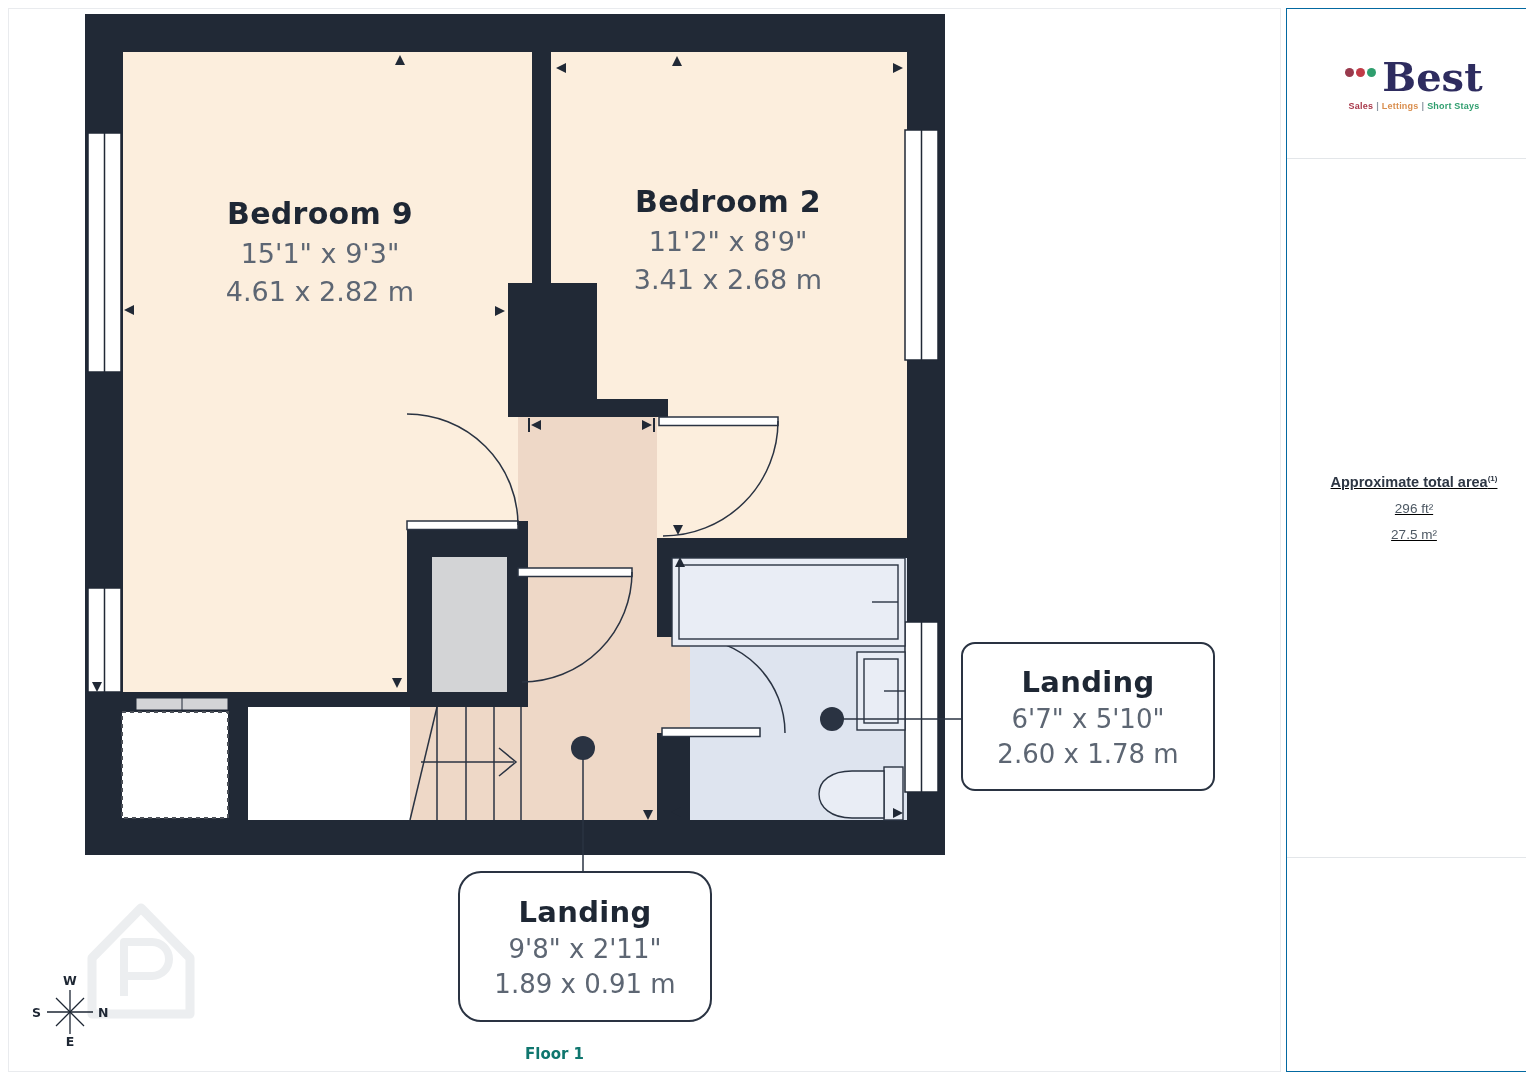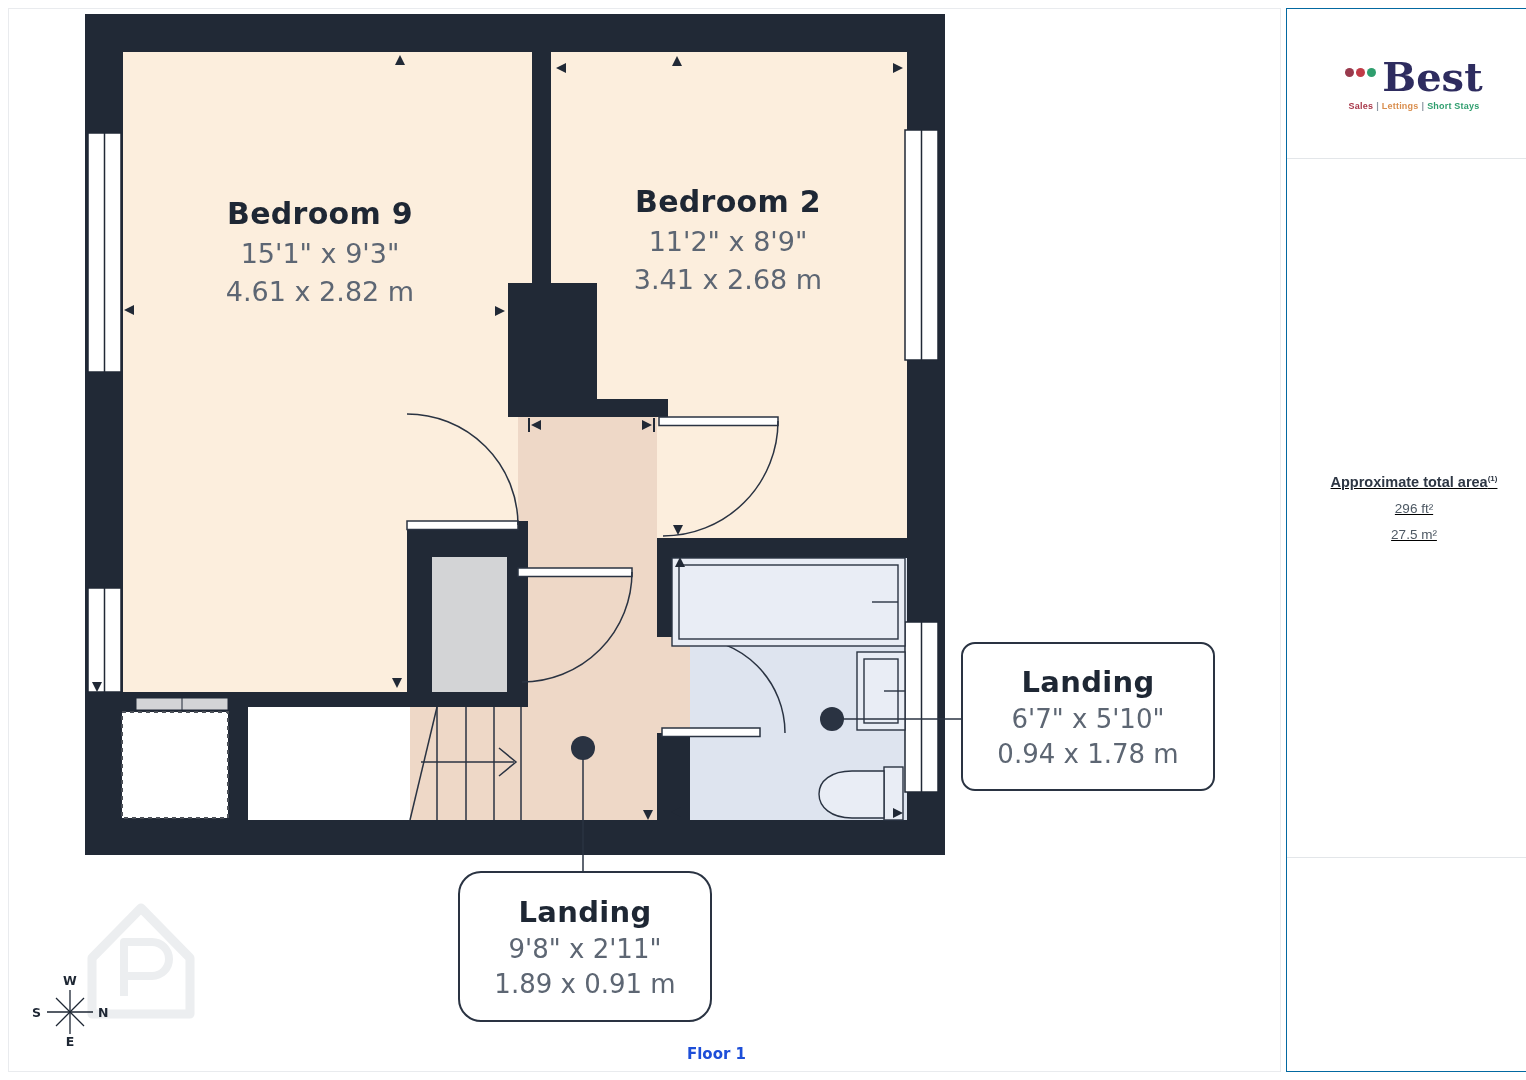--- a/index.html
+++ b/index.html
@@ -7,22 +7,22 @@
         font-family:"DejaVu Sans","Liberation Sans",sans-serif;}
   .plan-svg{position:absolute;left:0;top:0;}
   .room-label{position:absolute;text-align:center;color:#1e2734;}
   .room-title{font-weight:700;font-size:30px;letter-spacing:.3px;}
   .room-dims{font-size:27px;color:#5d6673;margin-top:7px;white-space:nowrap;}
   .callout{position:absolute;background:#fff;border:2.5px solid #2a3342;border-radius:14px;
            display:flex;flex-direction:column;justify-content:center;align-items:center;
            text-align:center;color:#1e2734;}
   .callout .room-title{font-size:29px;}
   .callout .room-dims{font-size:26px;margin-top:5px;}
-  .floor-label{position:absolute;left:546px;top:1045px;width:200px;text-align:right;
-               font-size:15px;font-weight:700;color:#1d4ed8;}
+  .floor-label{position:absolute;left:525px;top:1045px;width:200px;text-align:left;
+               font-size:15px;font-weight:700;color:#0f766e;}
   .sidebar{position:absolute;left:1286px;top:8px;width:256px;height:1064px;background:#fff;
            border:1px solid #0369a1;box-sizing:border-box;display:flex;flex-direction:column;
            font-family:"Liberation Sans","DejaVu Sans",sans-serif;}
   .sb-sec{box-sizing:border-box;}
   .sb-logo{height:150px;border-bottom:1px solid #e3e6e9;display:flex;flex-direction:column;
            justify-content:center;align-items:center;}
   .logo-row{display:flex;align-items:center;}
   .logo-dots{display:flex;align-items:center;margin-right:4px;margin-top:-8px;}
   .dot{width:9px;height:9px;border-radius:50%;margin-right:2px;display:inline-block;}
   .d1{background:#993a4d;}.d2{background:#c13b47;}.d3{background:#2f9e6e;}
@@ -165,21 +165,21 @@
   </div>
   <div class="room-label" style="left:563px;top:184px;width:330px;">
     <div class="room-title">Bedroom 2</div>
     <div class="room-dims">11'2" x 8'9"</div>
     <div class="room-dims">3.41 x 2.68 m</div>
   </div>
 
   <div class="callout" style="left:961px;top:642px;width:250px;height:145px;">
     <div class="room-title">Landing</div>
     <div class="room-dims">6'7" x 5'10"</div>
-    <div class="room-dims">0.94 x 1.78 m</div>
+    <div class="room-dims">2.60 x 1.78 m</div>
   </div>
   <div class="callout" style="left:458px;top:871px;width:250px;height:147px;border-radius:23px;">
     <div class="room-title">Landing</div>
     <div class="room-dims">9'8" x 2'11"</div>
     <div class="room-dims">1.89 x 0.91 m</div>
   </div>
 
   <div class="floor-label">Floor 1</div>
 
   <aside class="sidebar">

